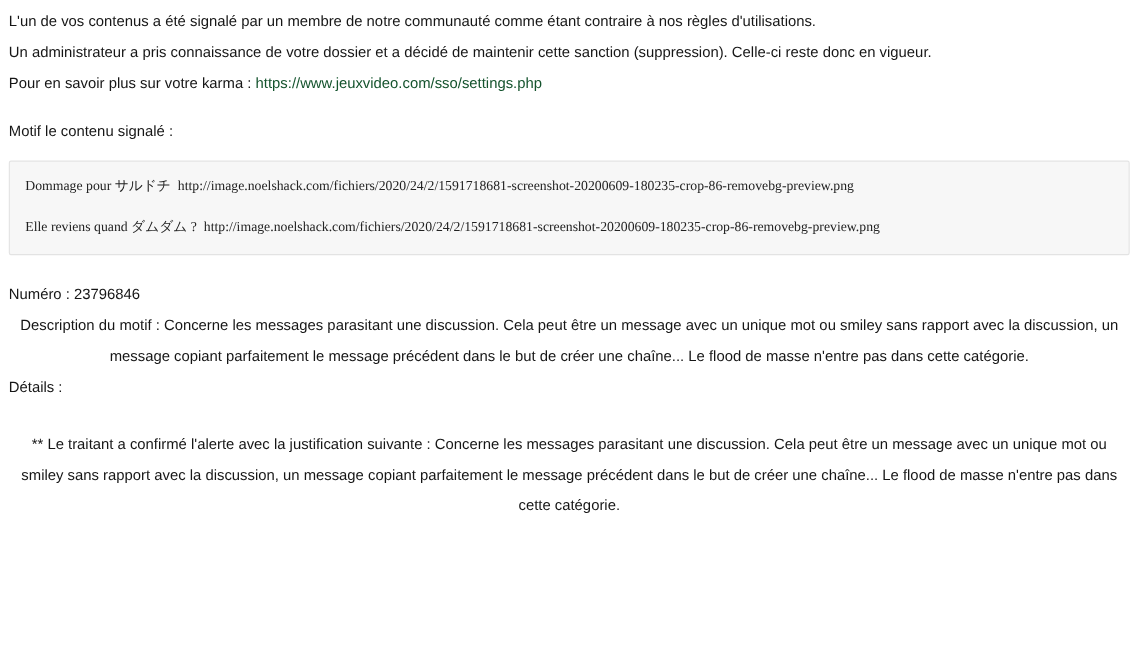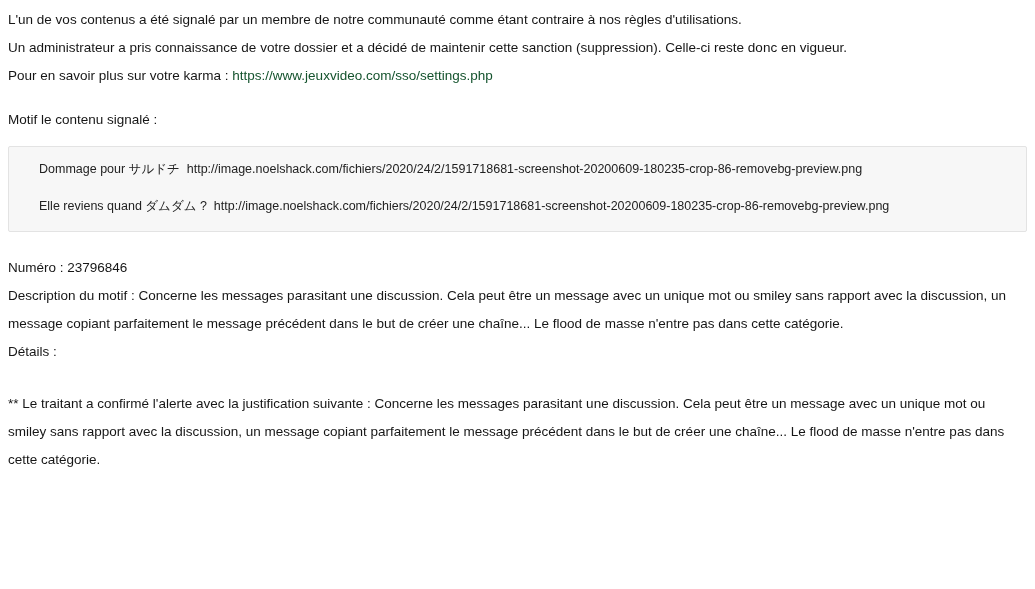--- a/index.html
+++ b/index.html
@@ -29,40 +29,41 @@
     color: #14532d;
     text-decoration: none;
   }
   .gap-sm { height: 12px; }
   .gap-md { height: 16px; }
 
   .quote {
     background: #f7f7f7;
     border: 1px solid #e3e3e3;
     border-radius: 2px;
-    padding: 12px 14px 14px 30px;
+    padding: 12px 14px 14px 14px;
     margin: 12px 0 10px 0;
-    font-family: Liberation Sans, sans-serif;
+    font-family: Liberation Serif, serif;
     font-size: 12.5px;
     line-height: 21px;
     color: #222;
     word-break: break-word;
   }
   .quote-line {
     white-space: pre-wrap;
   }
   .quote-line + .quote-line {
     margin-top: 16px;
   }
 
   .info-block .para {
     line-height: 28px;
   }
   .desc {
     line-height: 28px;
+    text-align: center;
   }
 </style>
 </head>
 <body>
 
 <div class="page">
 
   <p class="para">L'un de vos contenus a été signalé par un membre de notre communauté comme étant contraire à nos règles d'utilisations.</p>
 
   <p class="para">Un administrateur a pris connaissance de votre dossier et a décidé de maintenir cette sanction (suppression). Celle-ci reste donc en vigueur.</p>

